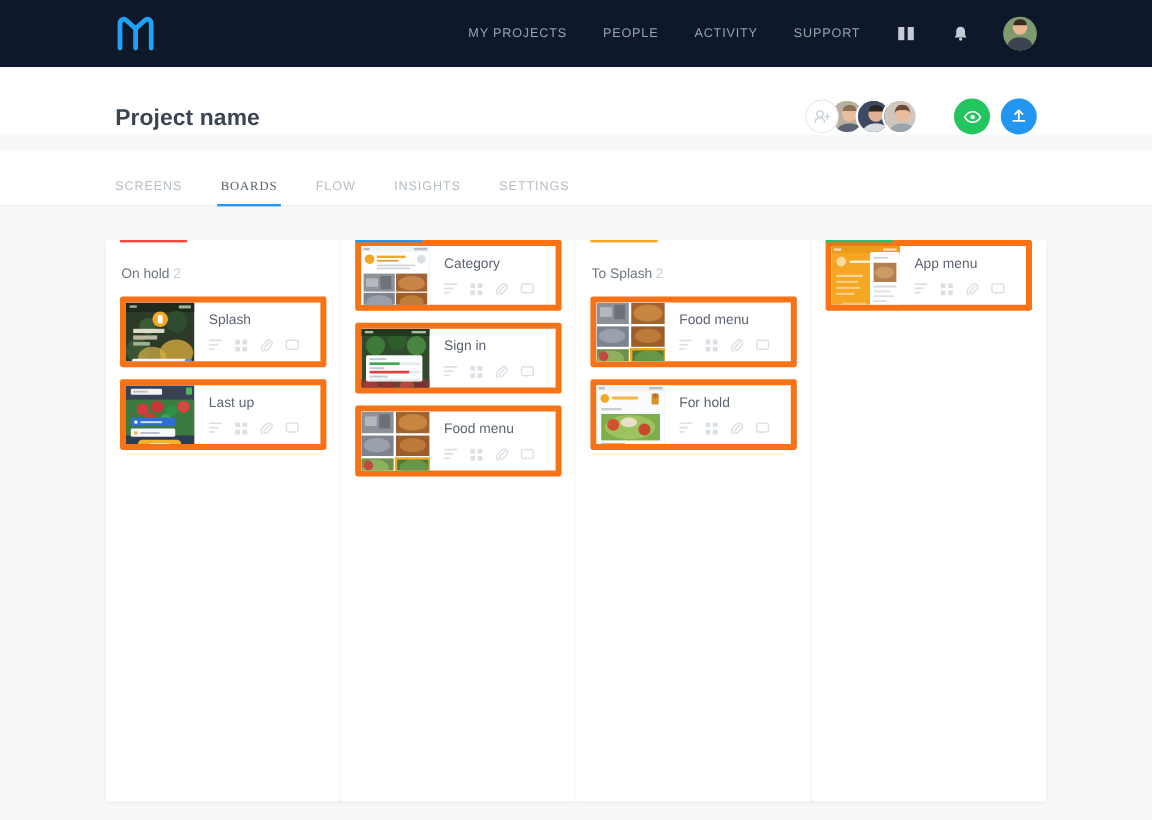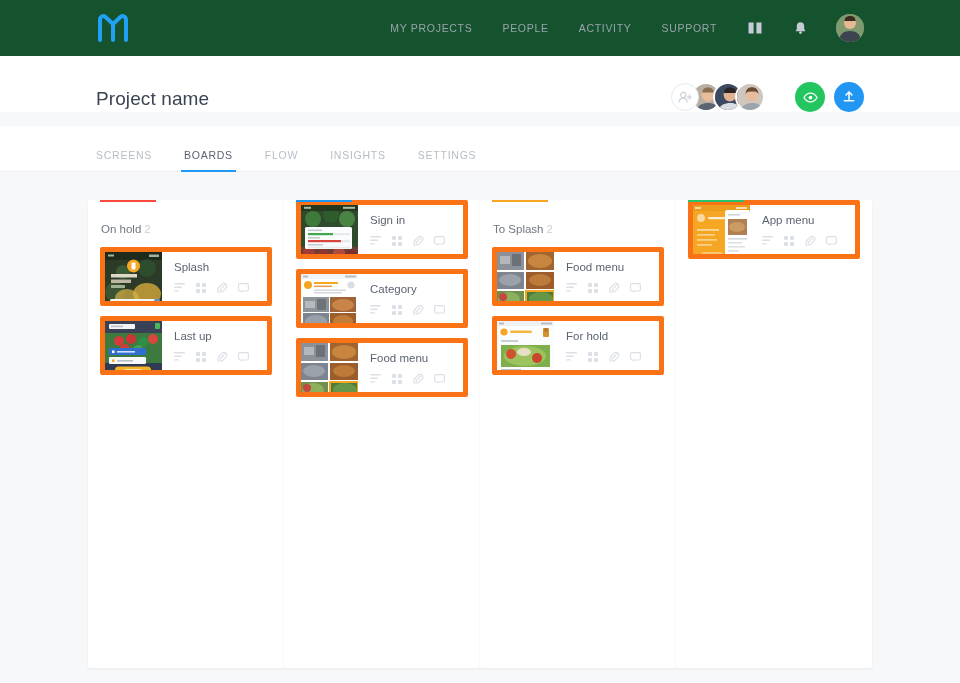--- a/index.html
+++ b/index.html
@@ -6,21 +6,21 @@
   html, body {
     width: 960px; height: 683px;
     background: #f7f8fa;
     font-family: "Liberation Sans", sans-serif;
     overflow: hidden;
   }
 
   
   .topbar {
     height: 56px;
-    background: #14532d;
+    background: #0f172a;
     display: flex;
     align-items: center;
     padding: 0 96px 0 96px;
   }
   .logo { width: 40px; height: 34px; display: flex; align-items: center; }
   .nav-right {
     margin-left: auto;
     display: flex;
     align-items: center;
     gap: 0;
@@ -51,21 +51,21 @@
   
   .project-header {
     background: #ffffff;
     padding: 26px 96px 0 96px;
     display: flex;
     align-items: flex-start;
   }
   .project-title {
     font-size: 19px;
     color: #3b4453;
-    font-weight: 400;
+    font-weight: 700;
     letter-spacing: .1px;
     padding-top: 6px;
   }
   .header-actions {
     margin-left: auto;
     display: flex;
     align-items: center;
   }
   .avatar-stack { display: flex; align-items: center; }
   .avatar-stack > * { margin-left: -8px; }
@@ -107,21 +107,21 @@
     font-size: 10.5px;
     letter-spacing: .75px;
     text-transform: uppercase;
     color: #b6bdc6;
     padding: 0 0 10px 0;
     margin-right: 32px;
     cursor: pointer;
     position: relative;
     white-space: nowrap;
   }
-  .tab.active { color: #58616e; }
+  .tab.active { color: #58616e; font-family: Liberation Serif, serif; }
   .tab.active::after {
     content: "";
     position: absolute;
     left: -3px; right: -3px; bottom: -1px;
     height: 2px;
     background: #2196f3;
   }
   .last-updated {
     margin-left: auto;
     font-size: 10px;
@@ -415,20 +415,77 @@
                 <path d="M3.4 8 L3.4 9.6 L5.4 8" fill="#dbe0e6"></path>
               </svg>
             </span>
         </div>
       </div>
     </div>
   </div>
 
   <div class="column">
     <div class="col-bar" style="background:#2196f3"></div>
+
+    <div class="card">
+      <div class="thumb">
+        <svg width="57" height="57" viewBox="0 0 57 57">
+          <rect width="57" height="57" fill="#ffffff"></rect>
+          <rect x="0" y="0" width="57" height="5" fill="#f2f4f6"></rect>
+          <rect x="2" y="1.5" width="5" height="2" fill="#b7bec6"></rect>
+          <rect x="44" y="1.5" width="11" height="2" fill="#b7bec6"></rect>
+          <circle cx="7" cy="11" r="4" fill="#f5a623"></circle>
+          <rect x="13" y="8" width="24" height="2" fill="#f5a623"></rect>
+          <rect x="13" y="11.5" width="18" height="1.6" fill="#e0a34a"></rect>
+          <circle cx="50" cy="11" r="3.6" fill="#d9dee3"></circle>
+          <rect x="13" y="15.5" width="32" height="1.4" fill="#cfd5db"></rect>
+          <rect x="13" y="18" width="28" height="1.4" fill="#cfd5db"></rect>
+          <rect x="2" y="23" width="26" height="15" fill="#8e9299"></rect>
+          <rect x="4" y="27" width="10" height="7" fill="#b6b9be"></rect>
+          <rect x="16" y="25" width="9" height="11" fill="#6e7279"></rect>
+          <rect x="29" y="23" width="26" height="15" fill="#a06436"></rect>
+          <ellipse cx="42" cy="31" rx="11" ry="6" fill="#c98448"></ellipse>
+          <rect x="2" y="39" width="26" height="16" fill="#7e8591"></rect>
+          <ellipse cx="15" cy="47" rx="11" ry="6" fill="#9aa0aa"></ellipse>
+          <rect x="29" y="39" width="26" height="16" fill="#9d5e2c"></rect>
+          <ellipse cx="42" cy="47" rx="10" ry="6" fill="#c07d3a"></ellipse>
+        </svg>
+      </div>
+      <div class="card-body">
+        <div class="card-title">Category</div>
+        <div class="card-icons">
+          <span>
+              <svg width="11" height="9" viewBox="0 0 11 9">
+                <rect y="0" width="11" height="1.4" rx=".7" fill="#dbe0e6"></rect>
+                <rect y="3.6" width="8" height="1.4" rx=".7" fill="#dbe0e6"></rect>
+                <rect y="7.2" width="5" height="1.4" rx=".7" fill="#dbe0e6"></rect>
+              </svg>
+            </span>
+          <span>
+              <svg width="10" height="10" viewBox="0 0 10 10">
+                <rect x="0" y="0" width="4" height="4" rx="1" fill="#dbe0e6"></rect>
+                <rect x="6" y="0" width="4" height="4" rx="1" fill="#dbe0e6"></rect>
+                <rect x="0" y="6" width="4" height="4" rx="1" fill="#dbe0e6"></rect>
+                <rect x="6" y="6" width="4" height="4" rx="1" fill="#dbe0e6"></rect>
+              </svg>
+            </span>
+          <span>
+              <svg width="10" height="11" viewBox="0 0 10 11">
+                <path d="M7.6 3.2 L3.6 7.3 C2.8 8.1 2.8 9.1 3.6 9.6 C4.3 10.2 5.3 10 6 9.2 L9 6.1 C10.1 5 10.1 3.3 9 2.2 C7.9 1.1 6.2 1.1 5.1 2.2 L1.9 5.5 C0.4 7 0.4 9.3 1.9 10.7" fill="none" stroke="#dbe0e6" stroke-width="1.2" stroke-linecap="round"></path>
+              </svg>
+            </span>
+          <span>
+              <svg width="11" height="10" viewBox="0 0 11 10">
+                <rect x=".6" y=".6" width="9.8" height="7.4" rx="1.4" fill="none" stroke="#dbe0e6" stroke-width="1.2"></rect>
+                <path d="M3.4 8 L3.4 9.6 L5.4 8" fill="#dbe0e6"></path>
+              </svg>
+            </span>
+        </div>
+      </div>
+    </div>
 
     <div class="card">
       <div class="thumb">
         <svg width="57" height="57" viewBox="0 0 57 57">
           <rect width="57" height="57" fill="#2f4a2c"></rect>
           <circle cx="12" cy="14" r="8" fill="#3f7a3b"></circle>
           <circle cx="30" cy="10" r="8" fill="#2e5c2d"></circle>
           <circle cx="46" cy="14" r="8" fill="#4a8442"></circle>
           <rect x="0" y="0" width="57" height="6" fill="#23381f"></rect>
           <rect x="3" y="1.8" width="7" height="2" fill="#a8bba3"></rect>
@@ -479,77 +536,20 @@
               </svg>
             </span>
         </div>
       </div>
     </div>
 
     <div class="card">
       <div class="thumb">
         <svg width="57" height="57" viewBox="0 0 57 57">
           <rect width="57" height="57" fill="#ffffff"></rect>
-          <rect x="0" y="0" width="57" height="5" fill="#f2f4f6"></rect>
-          <rect x="2" y="1.5" width="5" height="2" fill="#b7bec6"></rect>
-          <rect x="44" y="1.5" width="11" height="2" fill="#b7bec6"></rect>
-          <circle cx="7" cy="11" r="4" fill="#f5a623"></circle>
-          <rect x="13" y="8" width="24" height="2" fill="#f5a623"></rect>
-          <rect x="13" y="11.5" width="18" height="1.6" fill="#e0a34a"></rect>
-          <circle cx="50" cy="11" r="3.6" fill="#d9dee3"></circle>
-          <rect x="13" y="15.5" width="32" height="1.4" fill="#cfd5db"></rect>
-          <rect x="13" y="18" width="28" height="1.4" fill="#cfd5db"></rect>
-          <rect x="2" y="23" width="26" height="15" fill="#8e9299"></rect>
-          <rect x="4" y="27" width="10" height="7" fill="#b6b9be"></rect>
-          <rect x="16" y="25" width="9" height="11" fill="#6e7279"></rect>
-          <rect x="29" y="23" width="26" height="15" fill="#a06436"></rect>
-          <ellipse cx="42" cy="31" rx="11" ry="6" fill="#c98448"></ellipse>
-          <rect x="2" y="39" width="26" height="16" fill="#7e8591"></rect>
-          <ellipse cx="15" cy="47" rx="11" ry="6" fill="#9aa0aa"></ellipse>
-          <rect x="29" y="39" width="26" height="16" fill="#9d5e2c"></rect>
-          <ellipse cx="42" cy="47" rx="10" ry="6" fill="#c07d3a"></ellipse>
-        </svg>
-      </div>
-      <div class="card-body">
-        <div class="card-title">Category</div>
-        <div class="card-icons">
-          <span>
-              <svg width="11" height="9" viewBox="0 0 11 9">
-                <rect y="0" width="11" height="1.4" rx=".7" fill="#dbe0e6"></rect>
-                <rect y="3.6" width="8" height="1.4" rx=".7" fill="#dbe0e6"></rect>
-                <rect y="7.2" width="5" height="1.4" rx=".7" fill="#dbe0e6"></rect>
-              </svg>
-            </span>
-          <span>
-              <svg width="10" height="10" viewBox="0 0 10 10">
-                <rect x="0" y="0" width="4" height="4" rx="1" fill="#dbe0e6"></rect>
-                <rect x="6" y="0" width="4" height="4" rx="1" fill="#dbe0e6"></rect>
-                <rect x="0" y="6" width="4" height="4" rx="1" fill="#dbe0e6"></rect>
-                <rect x="6" y="6" width="4" height="4" rx="1" fill="#dbe0e6"></rect>
-              </svg>
-            </span>
-          <span>
-              <svg width="10" height="11" viewBox="0 0 10 11">
-                <path d="M7.6 3.2 L3.6 7.3 C2.8 8.1 2.8 9.1 3.6 9.6 C4.3 10.2 5.3 10 6 9.2 L9 6.1 C10.1 5 10.1 3.3 9 2.2 C7.9 1.1 6.2 1.1 5.1 2.2 L1.9 5.5 C0.4 7 0.4 9.3 1.9 10.7" fill="none" stroke="#dbe0e6" stroke-width="1.2" stroke-linecap="round"></path>
-              </svg>
-            </span>
-          <span>
-              <svg width="11" height="10" viewBox="0 0 11 10">
-                <rect x=".6" y=".6" width="9.8" height="7.4" rx="1.4" fill="none" stroke="#dbe0e6" stroke-width="1.2"></rect>
-                <path d="M3.4 8 L3.4 9.6 L5.4 8" fill="#dbe0e6"></path>
-              </svg>
-            </span>
-        </div>
-      </div>
-    </div>
-
-    <div class="card">
-      <div class="thumb">
-        <svg width="57" height="57" viewBox="0 0 57 57">
-          <rect width="57" height="57" fill="#ffffff"></rect>
           <rect x="0" y="0" width="27" height="18" fill="#8b9099"></rect>
           <rect x="3" y="4" width="10" height="8" fill="#b4b8bd"></rect>
           <rect x="15" y="2" width="9" height="12" fill="#6b7079"></rect>
           <rect x="29" y="0" width="28" height="18" fill="#a2642f"></rect>
           <ellipse cx="43" cy="9" rx="12" ry="7" fill="#c8853f"></ellipse>
           <rect x="0" y="20" width="27" height="17" fill="#7d838f"></rect>
           <ellipse cx="13" cy="28" rx="11" ry="6" fill="#9ba1ab"></ellipse>
           <rect x="29" y="20" width="28" height="17" fill="#9b5d2b"></rect>
           <ellipse cx="43" cy="28" rx="11" ry="6" fill="#bd7a38"></ellipse>
           <rect x="0" y="39" width="27" height="18" fill="#6f8f4d"></rect>

